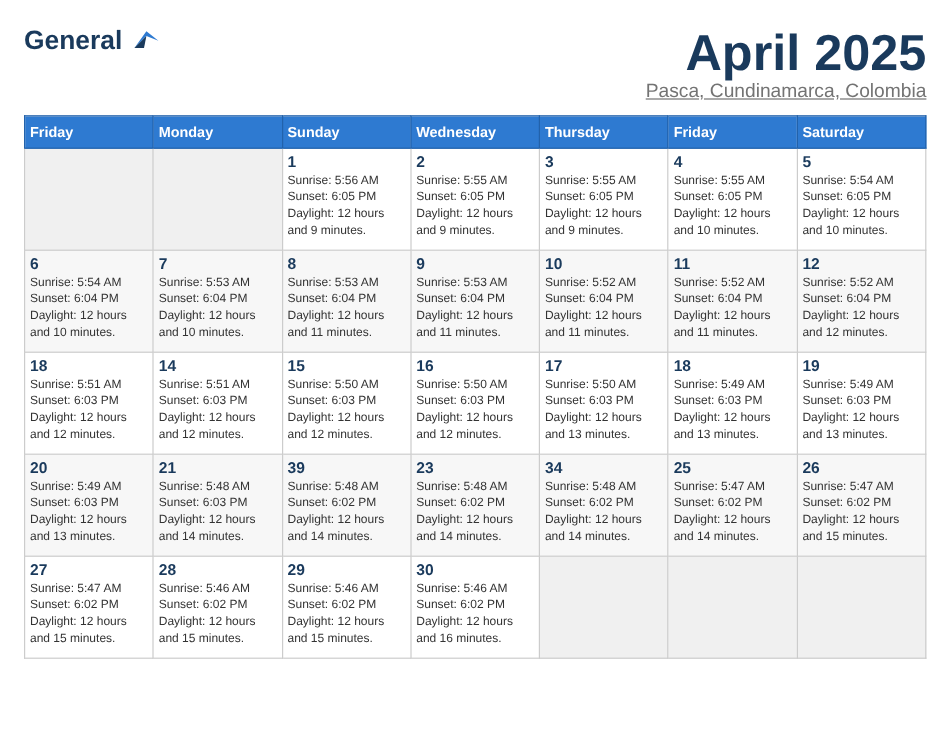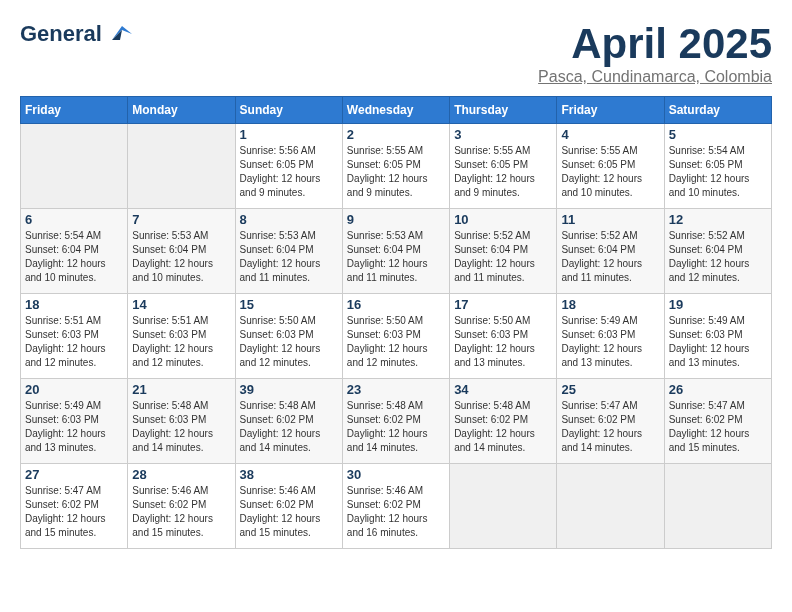--- a/index.html
+++ b/index.html
@@ -337,21 +337,21 @@
 and 15 minutes.</div>
         </td>
         <td>
           <div class="day-number">28</div>
           <div class="day-detail" style="white-space: pre-line;">Sunrise: 5:46 AM
 Sunset: 6:02 PM
 Daylight: 12 hours
 and 15 minutes.</div>
         </td>
         <td>
-          <div class="day-number">38</div>
+          <div class="day-number">29</div>
           <div class="day-detail" style="white-space: pre-line;">Sunrise: 5:46 AM
 Sunset: 6:02 PM
 Daylight: 12 hours
 and 15 minutes.</div>
         </td>
         <td>
           <div class="day-number">30</div>
           <div class="day-detail" style="white-space: pre-line;">Sunrise: 5:46 AM
 Sunset: 6:02 PM
 Daylight: 12 hours

